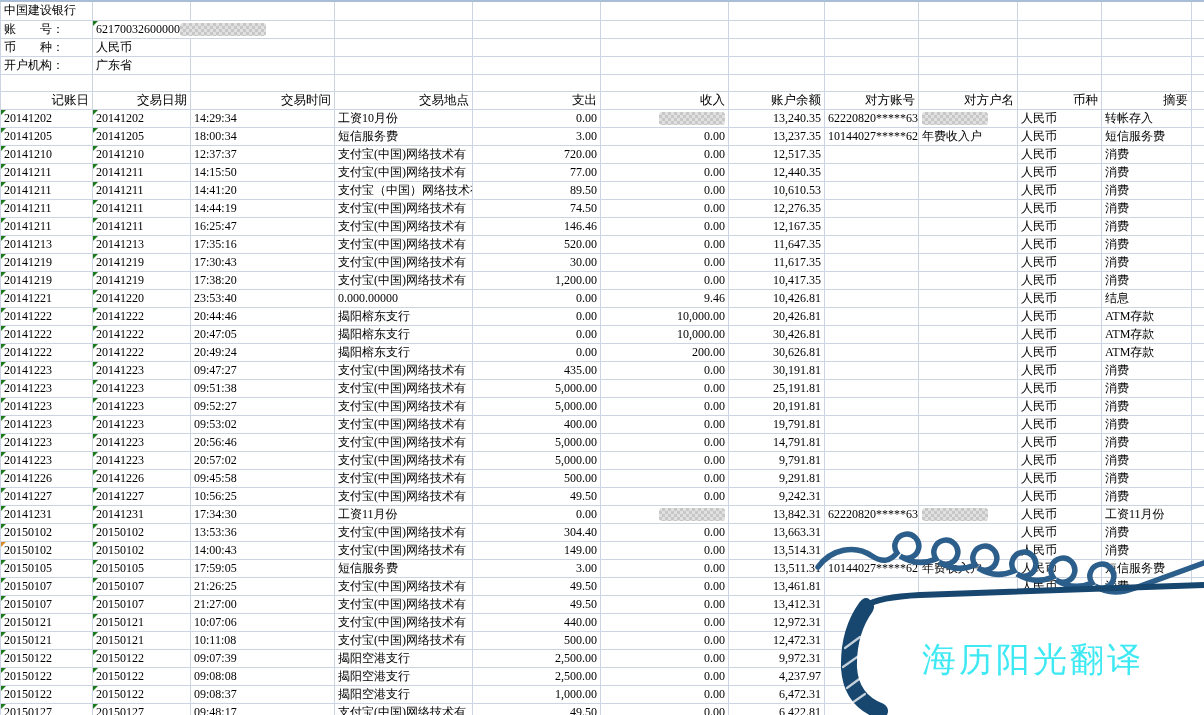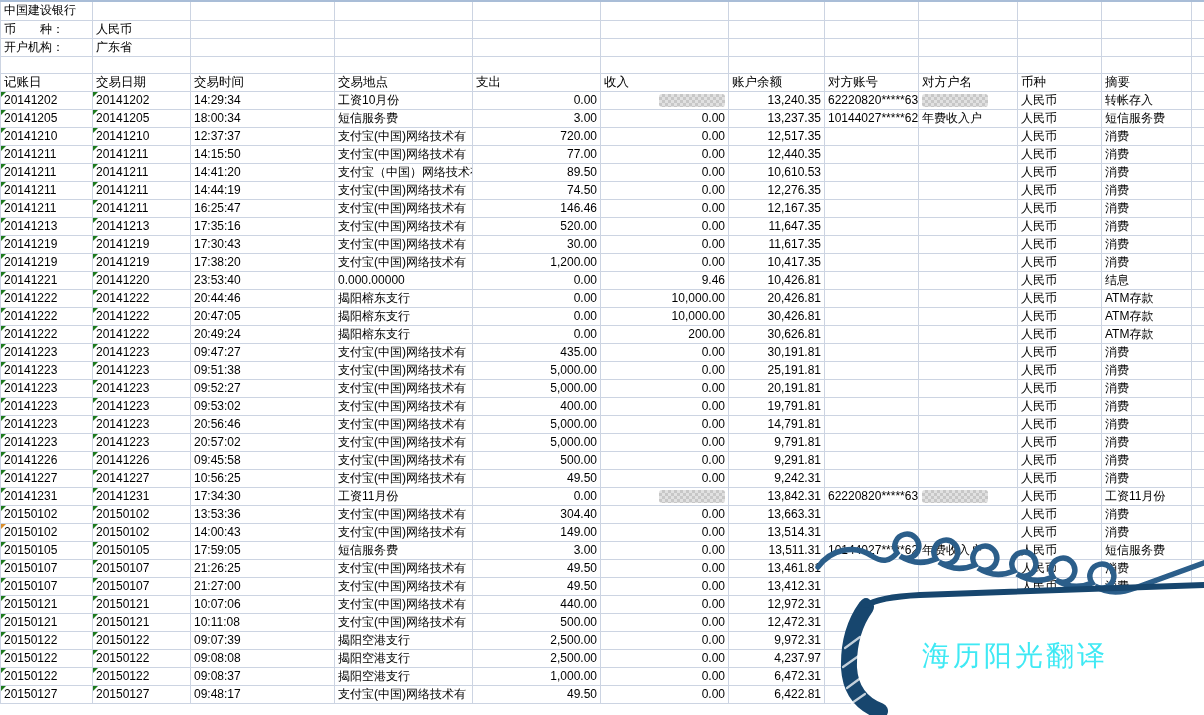--- a/index.html
+++ b/index.html
@@ -1,55 +1,55 @@
 <!DOCTYPE html>
 <html style="--grid: #ccd4e2; --tri-green: #1d7a1d; --tri-orange: #d98e2b; --stamp: #3fe9f4;"><head>
 <meta charset="utf-8">
 <style>
   html,body{margin:0;padding:0;}
   body{
     width:1204px;height:715px;overflow:hidden;background:#fff;
     font-family:"Liberation Sans","DejaVu Sans",sans-serif;
     position:relative;
   }
-  #sheet{position:relative;width:1204px;height:646px;}
+  #sheet{position:relative;width:1204px;height:646px;font-family:Liberation Serif, serif;}
   table{
     border-collapse:collapse;table-layout:fixed;width:1204px;
     border-top:2px solid #a9bdd7;
   }
   td,th{
     border:1px solid var(--grid,#ccd4e2);
     padding:0 3px;font-size:12px;font-weight:normal;
     white-space:nowrap;overflow:hidden;position:relative;
     color:#000;text-align:left;vertical-align:middle;
   }
   tr{height:17px;}
   tr.r-bank{height:19px;}
   tr.r-acct{height:18px;}
   td.num{text-align:right;}
-  td.hdr{font-size:12.5px;}
+  td.hdr{font-size:12.5px;text-align:right;}
   span.tri{
     position:absolute;top:0;left:0;width:0;height:0;
     border-top:5px solid var(--tri-green,#1d7a1d);
     border-right:5px solid transparent;
   }
   span.tri.orange{border-top-color:var(--tri-orange,#d98e2b);}
   .mosaic{
     display:inline-block;height:13px;vertical-align:middle;border-radius:3px;
     background:
       linear-gradient(45deg,#c7c7c7 25%,transparent 25%,transparent 75%,#c7c7c7 75%) 0 0/6px 6px,
       linear-gradient(45deg,#c7c7c7 25%,#e1e1e1 25%,#e1e1e1 75%,#c7c7c7 75%) 3px 3px/6px 6px;
   }
   #overlay{
     position:absolute;left:0;top:0;width:1204px;height:715px;
     pointer-events:none;z-index:10;
   }
   .stamp-text{
     position:absolute;left:922px;top:637px;z-index:12;
-    font-size:28px;letter-spacing:3px;color:var(--stamp,#3fe9f4);
+    font-size:34px;letter-spacing:3px;color:var(--stamp,#3fe9f4);
     pointer-events:none;
   }
 </style>
 </head>
 <body>
 
 <div id="sheet">
   <table>
     <colgroup>
       <col style="width:92px">
@@ -73,20 +73,33 @@
           <td></td>
           <td></td>
           <td></td>
           <td></td>
           <td></td>
           <td></td>
           <td></td>
           <td></td>
           <td></td>
         </tr>
+        <tr class="r-acct">
+          <td><span>账　　号：</span></td>
+          <td colspan="2"><span class="tri"></span><span>62170032600000</span><span class="mosaic" style="width: 86px;"></span></td>
+          <td></td>
+          <td></td>
+          <td></td>
+          <td></td>
+          <td></td>
+          <td></td>
+          <td></td>
+          <td></td>
+          <td></td>
+        </tr>
         <tr>
           <td><span>币　　种：</span></td>
           <td><span>人民币</span></td>
           <td></td>
           <td></td>
           <td></td>
           <td></td>
           <td></td>
           <td></td>
           <td></td>

